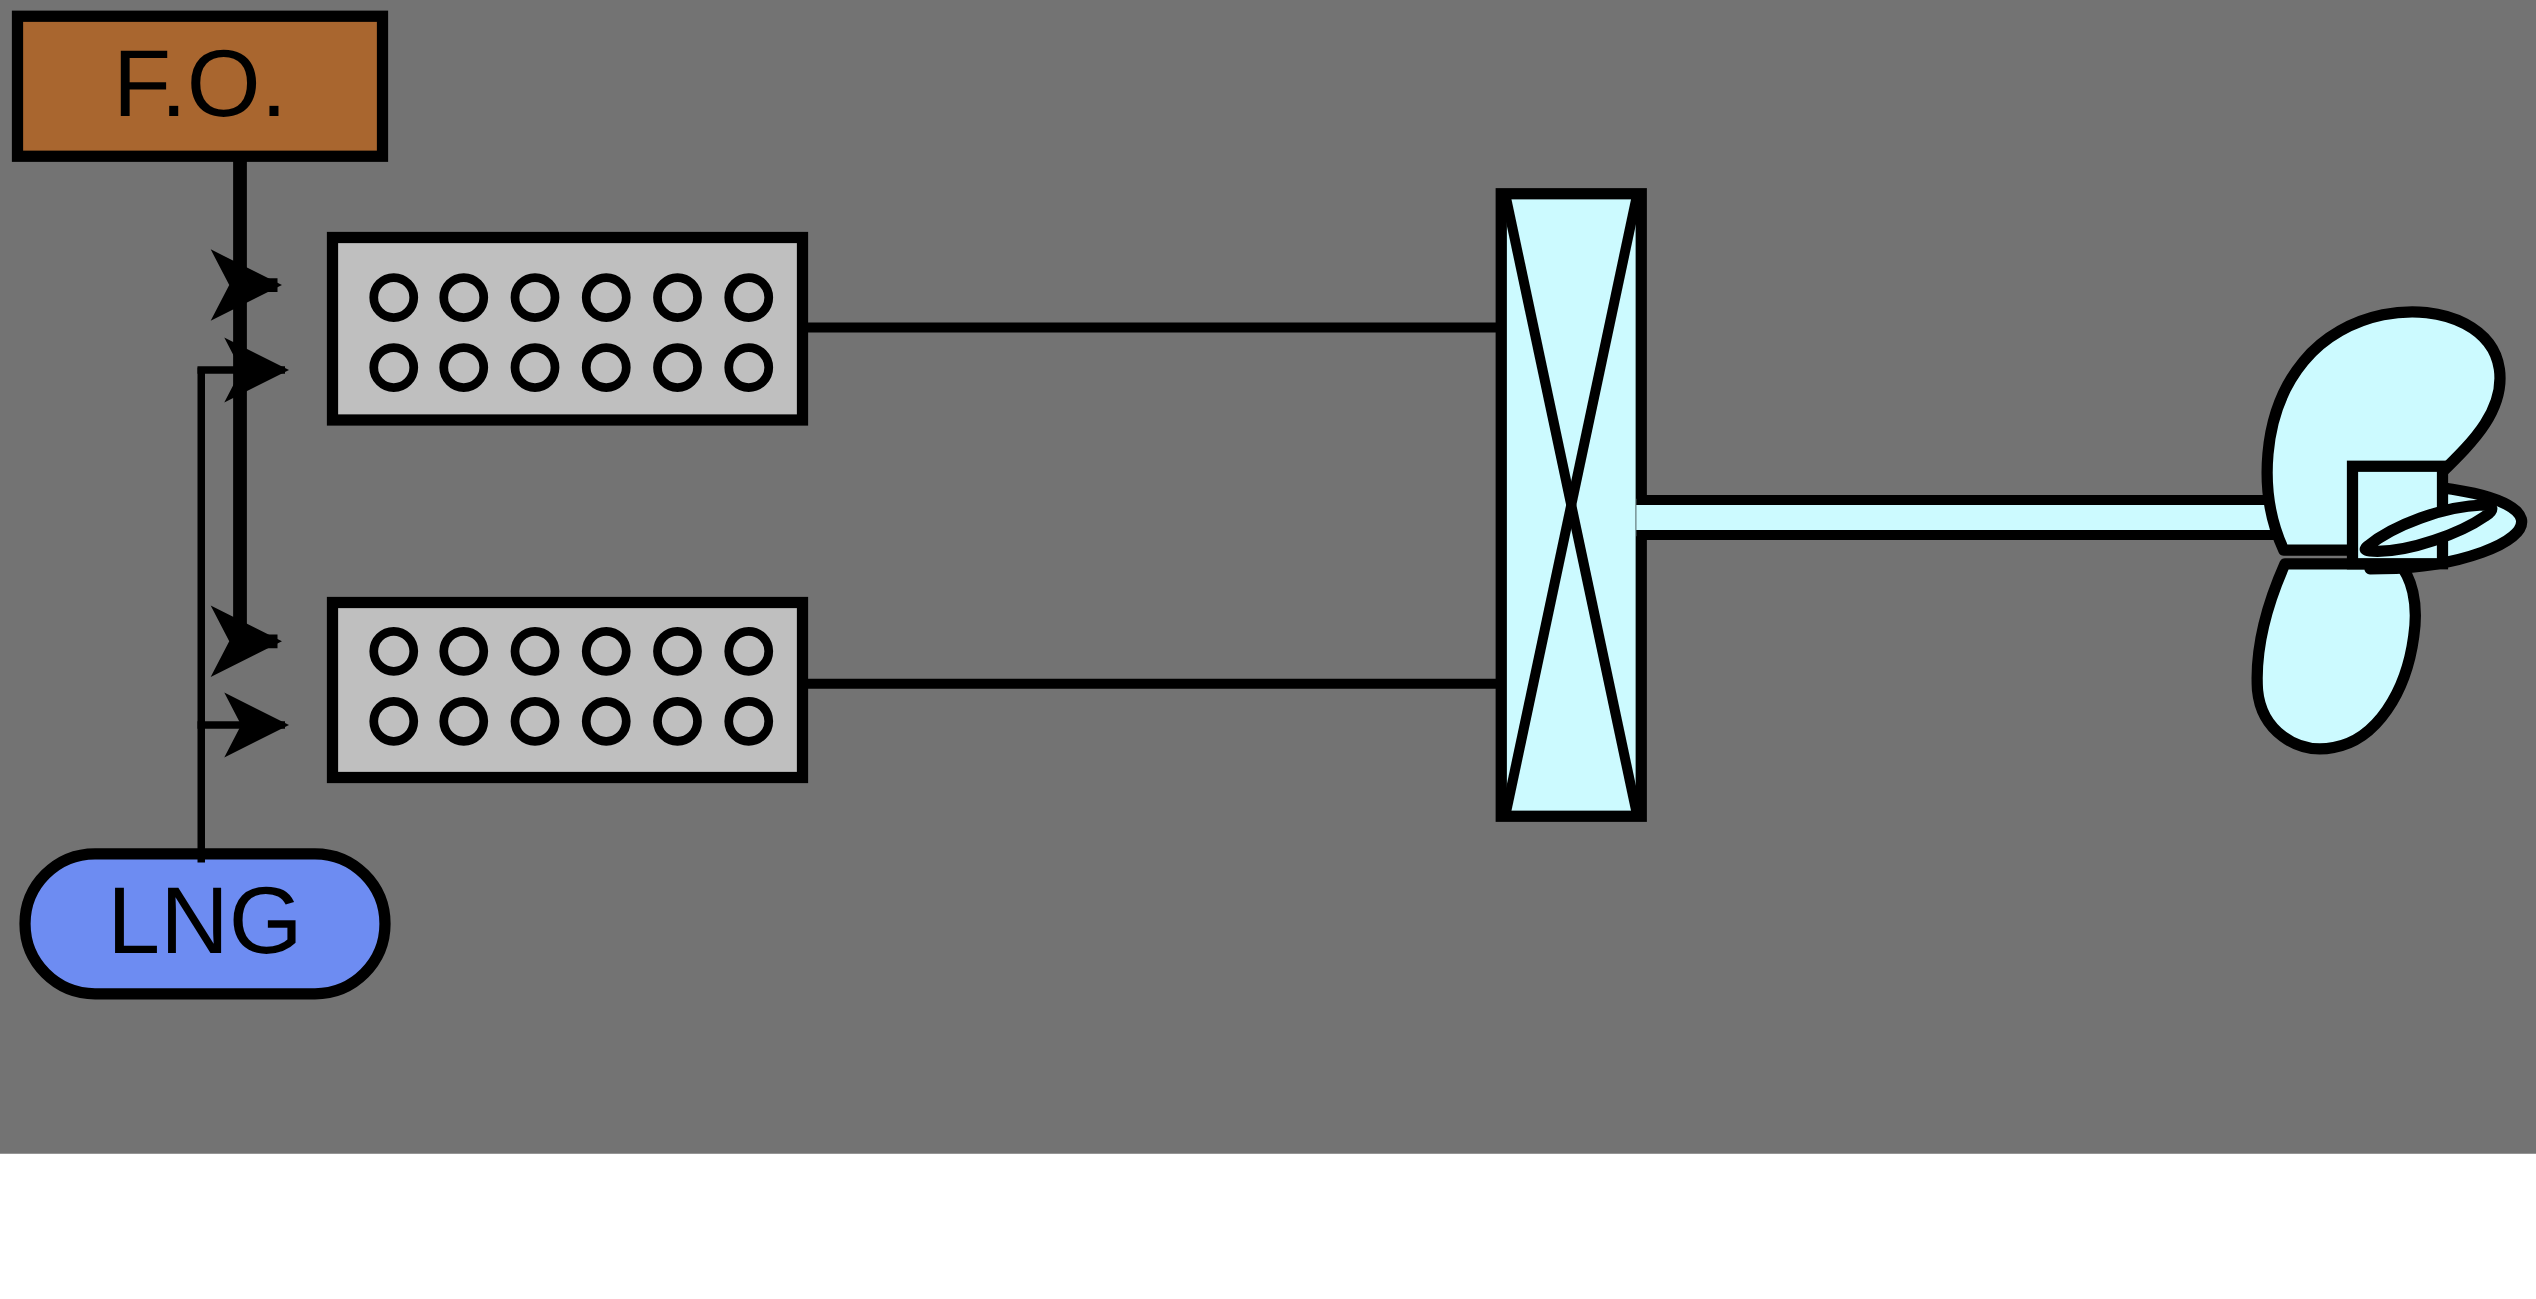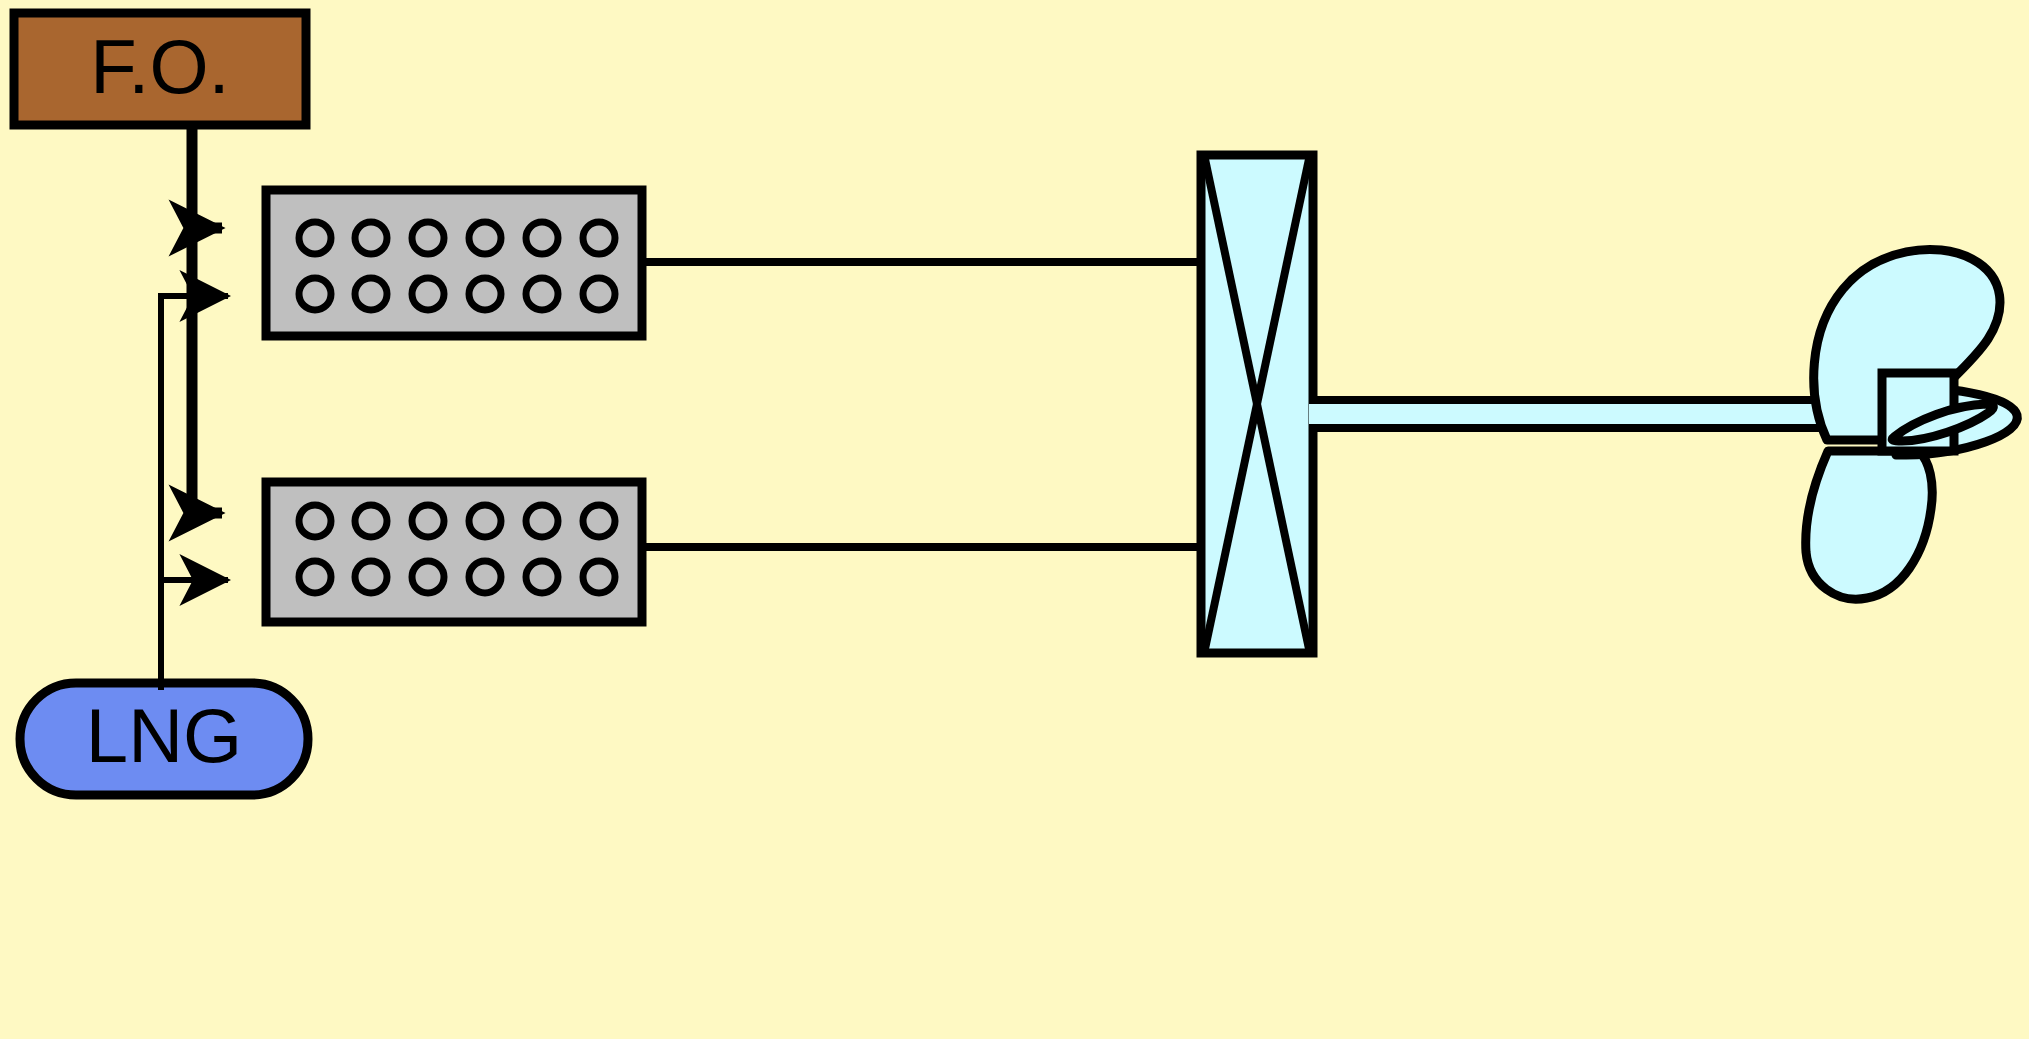--- a/index.html
+++ b/index.html
@@ -9,22 +9,22 @@
   }
   body {
     width: 2029px;
     height: 1039px;
     font-family: "Liberation Sans", sans-serif;
     overflow: hidden;
   }
   #diagram-root {
     position: relative;
     width: 2029px;
-    height: 1039px;
-    background: #fef9c3;
+    height: 923px;
+    background: #737373;
   }
   svg#diagram-svg {
     display: block;
     width: 2029px;
     height: 1039px;
   }
   .node-label {
     font-family: "Liberation Sans", sans-serif;
     font-weight: 400;
     text-anchor: middle;

